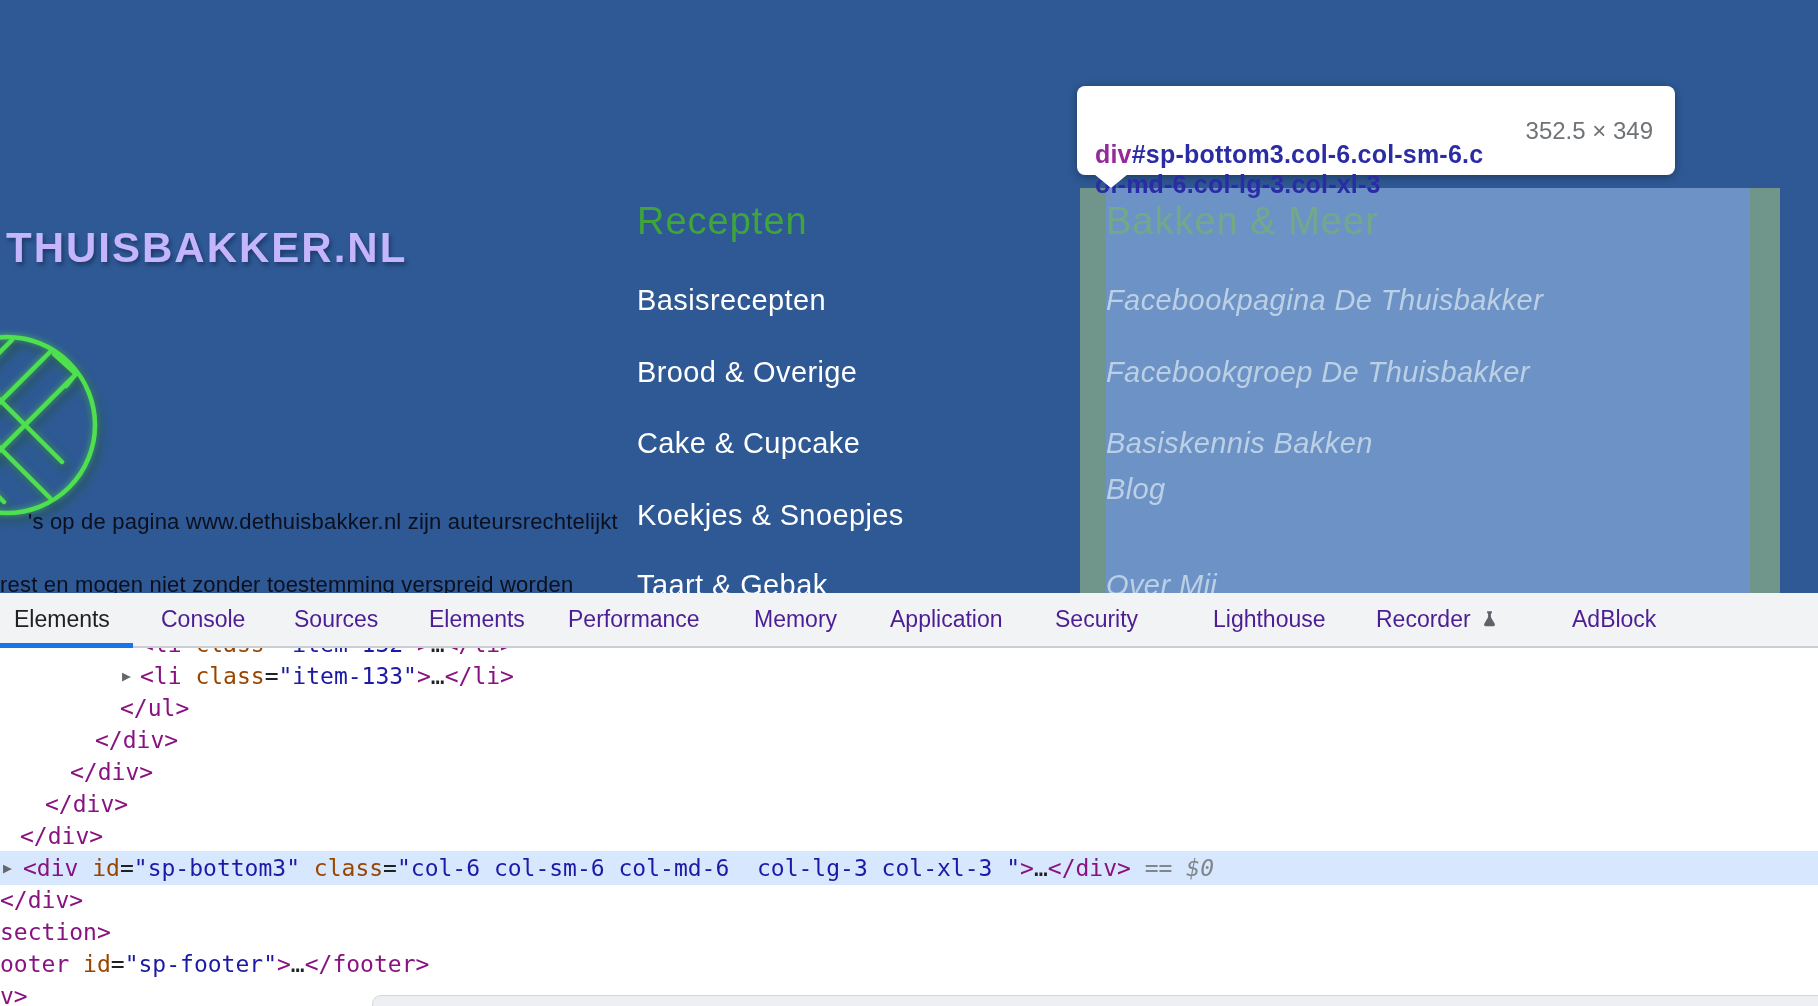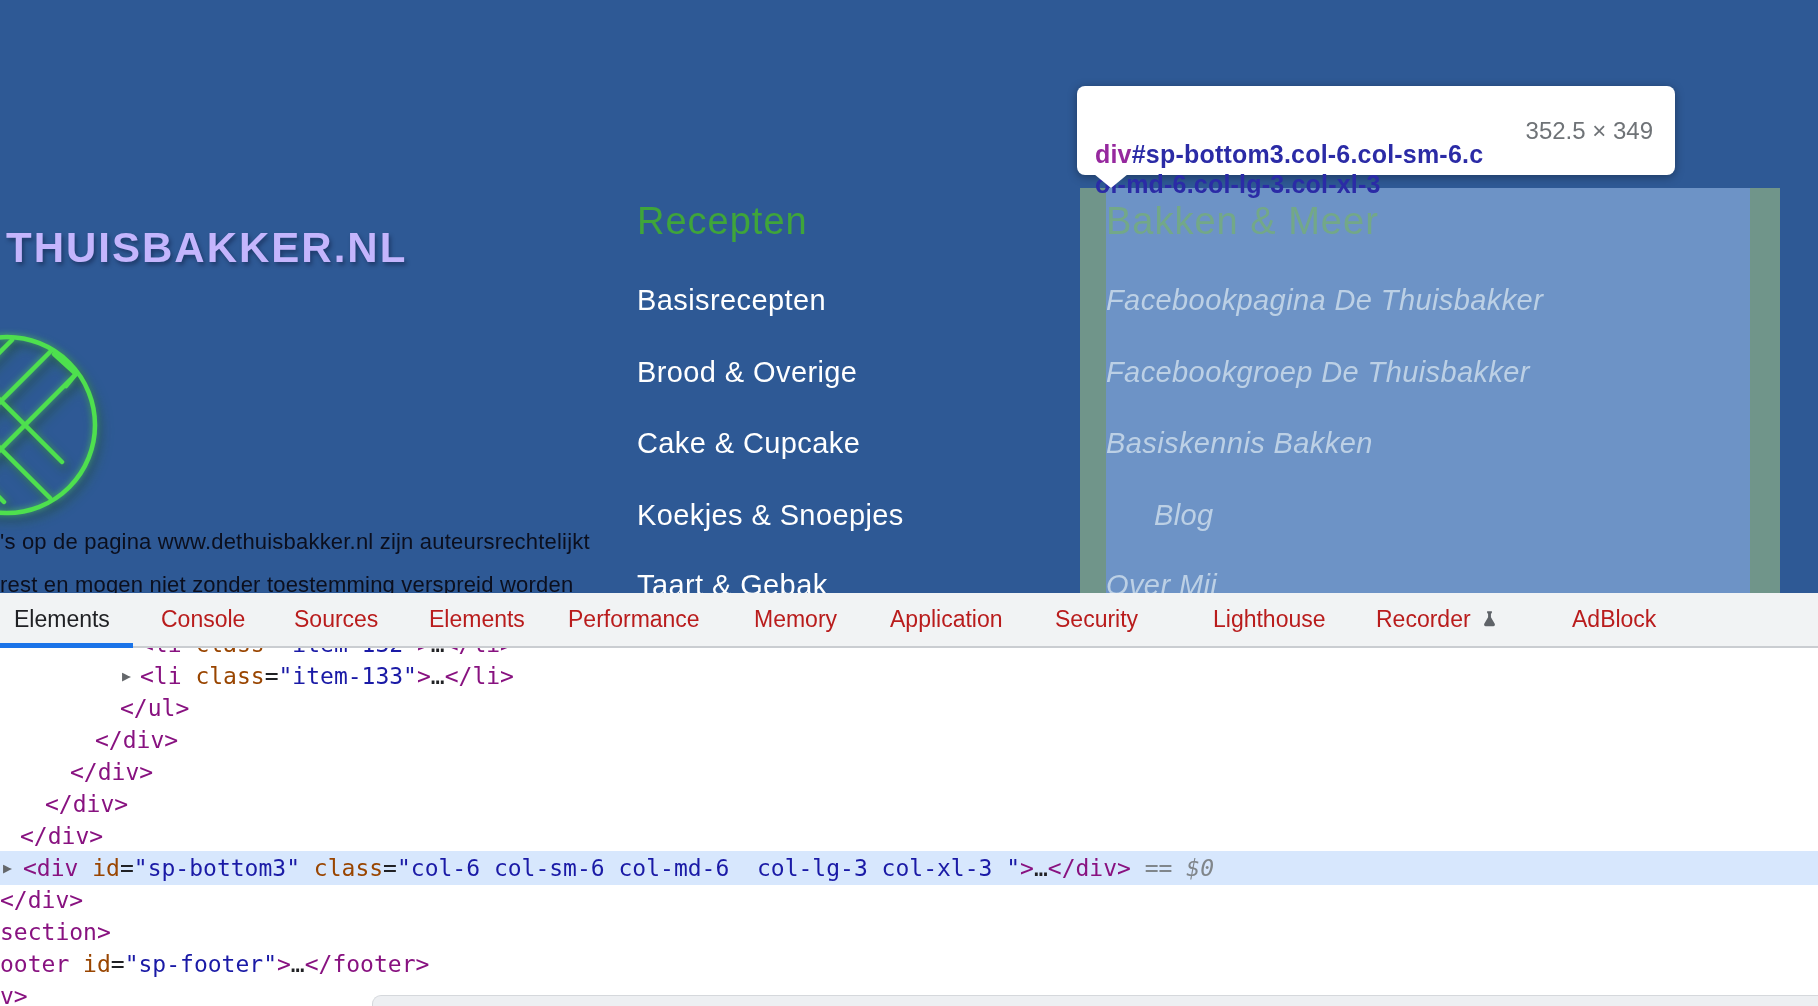--- a/index.html
+++ b/index.html
@@ -6,21 +6,21 @@
   .screen{position:relative;width:1818px;height:1006px;overflow:hidden;
           font-family:"Liberation Sans",sans-serif;background:#2e5995;}
 
   
   .site{position:absolute;left:0;top:0;width:1818px;height:593px;background:#2e5995;overflow:hidden;}
   .site-title{position:absolute;left:6px;top:204px;font-size:42px;font-weight:bold;
               color:#c4b5fd;letter-spacing:2px;text-shadow:2px 3px 4px rgba(0,0,30,.35);margin-top:20px;}
   .logo-svg{position:absolute;left:-88px;top:330px;
             filter:drop-shadow(4px 6px 5px rgba(0,0,25,.45)) drop-shadow(0 0 3px rgba(90,225,90,.7));}
   .copyline{position:absolute;left:0;font-size:22px;color:#0b0f1e;letter-spacing:.2px;}
-  .copy1{top:529px;}
+  .copy1{top:509px;padding-left:28px;}
   .copy2{top:572px;}
 
   .fcol{position:absolute;top:0;height:593px;}
   .fcol-heading{position:absolute;top:198px;font-size:38px;letter-spacing:1px;line-height:46px;white-space:nowrap;}
   .col-rec{left:637px;}
   .col-rec .fcol-heading{color:#3fa53a;}
   .col-bak{left:1106px;z-index:3;}
   .col-bak .fcol-heading{color:#73a888;}
   .site-link{position:absolute;left:0;height:34px;line-height:34px;font-size:29px;
              color:#ffffff;letter-spacing:.4px;white-space:nowrap;cursor:pointer;text-align:right;}
@@ -37,21 +37,21 @@
            border-left:17px solid transparent;border-right:17px solid transparent;border-top:14px solid #ffffff;}
   .tt-selector{position:absolute;left:18px;top:13px;font-size:25px;font-weight:bold;line-height:30px;
            color:#2b2ba6;letter-spacing:.2px;margin-top:40px;}
   .tt-tag{color:#96289e;}
   .tt-dims{position:absolute;right:22px;top:0;height:94px;line-height:89px;font-size:24px;color:#6f7377;}
 
   
   .devtools{position:absolute;left:0;top:593px;width:1818px;height:413px;background:#ffffff;}
   .tabbar{position:absolute;left:0;top:0;width:1818px;height:55px;background:#f1f3f4;
           border-bottom:2px solid #cacdd1;box-sizing:border-box;}
-  .tab{position:absolute;top:0;height:53px;line-height:53px;font-size:23px;color:#b91c1c;
+  .tab{position:absolute;top:0;height:53px;line-height:53px;font-size:23px;color:#4c1d95;
        white-space:nowrap;cursor:pointer;}
   .tab.active{color:#202124;}
   .tab-underline{position:absolute;left:0;top:50px;width:133px;height:5px;background:#1a73e8;}
   .flask{margin-left:9px;vertical-align:-3px;}
 
   .codearea{position:absolute;left:0;top:55px;right:0;bottom:0;background:#ffffff;overflow:hidden;
             font-family:"DejaVu Sans Mono","Liberation Mono",monospace;font-size:23px;}
   .code-line{position:absolute;height:32px;line-height:32px;white-space:pre;z-index:2;cursor:default;}
   .sel-row{position:absolute;left:0;right:0;height:34px;background:#d7e7fd;z-index:1;}
   .exp-arrow{position:absolute;width:20px;height:32px;line-height:32px;font-size:15px;color:#64676b;z-index:2;cursor:pointer;}
@@ -102,21 +102,21 @@
           <div class="site-link" style="top: 568px;">Taart &amp; Gebak</div>
         </div>
     </div>
 
     <div class="fcol col-bak">
       <div class="fcol-heading">Bakken &amp; Meer</div>
       <div id="bak-links">
           <div class="site-link" style="top: 283px;">Facebookpagina De Thuisbakker</div>
           <div class="site-link" style="top: 355px;">Facebookgroep De Thuisbakker</div>
           <div class="site-link" style="top: 426px;">Basiskennis Bakken</div>
-          <div class="site-link" style="top: 498px; padding-left: 48px;">Blog</div>
+          <div class="site-link" style="top: 472px;">Blog</div>
           <div class="site-link" style="top: 568px;">Over Mij</div>
         </div>
     </div>
 
     <div class="tooltip">
       <div class="tt-selector"><span class="tt-tag">div</span><span>#sp-bottom3.col-6.col-sm-6.c</span><br><span>ol-md-6.col-lg-3.col-xl-3</span></div>
       <div class="tt-dims">352.5 × 349</div>
     </div>
   </section>
 

